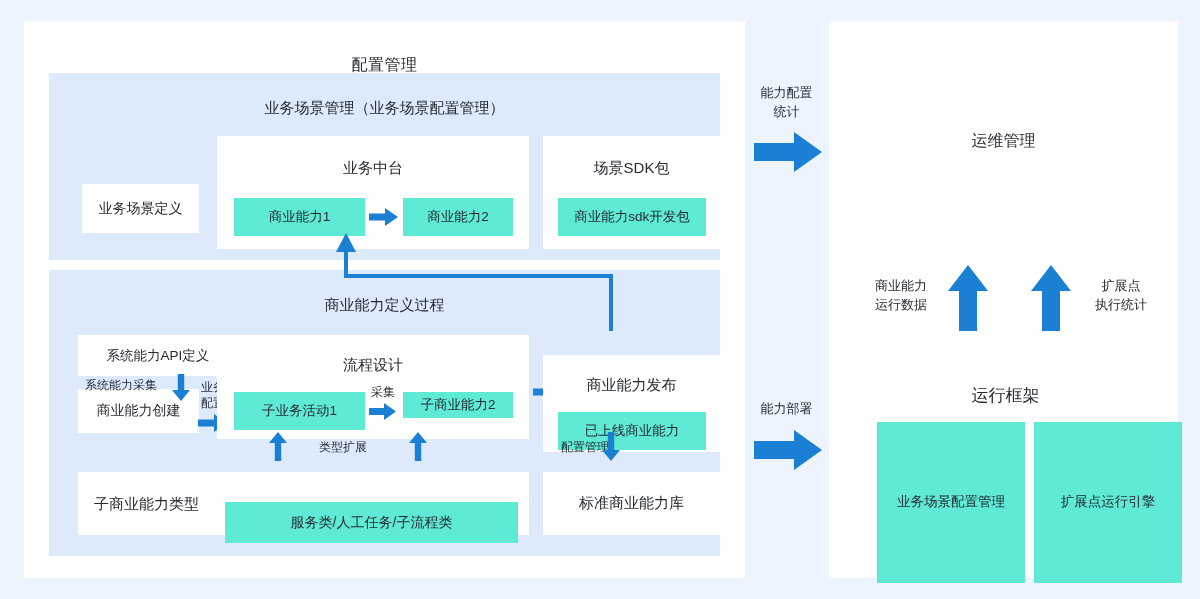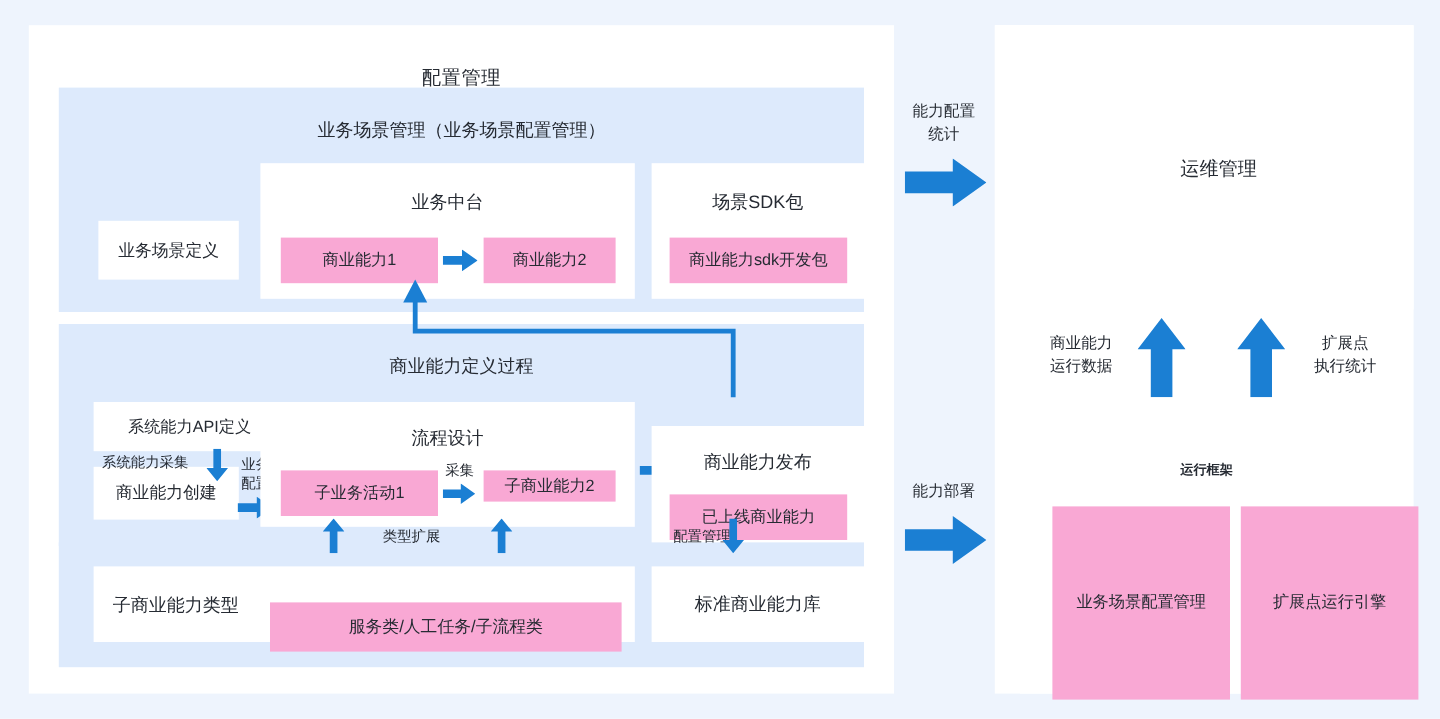--- a/index.html
+++ b/index.html
@@ -33,21 +33,21 @@
   .wbox{position:absolute;background:#ffffff;}
   .wbox-title{
     position:absolute;width:100%;text-align:center;font-size:15px;color:#262b33;
   }
   .wbox-label{
     position:absolute;width:100%;text-align:center;font-size:14px;color:#262b33;
   }
 
   
   .chip{
-    position:absolute;background:#f9a8d4;
+    position:absolute;background:#5eead4;
     display:flex;align-items:center;justify-content:center;
     font-size:13.5px;color:#262b33;text-align:center;line-height:1.35;
   }
   .chip.big{font-size:14px;}
 
   
   .arrow{position:absolute;}
   .arrow svg{display:block;}
 
   
@@ -192,25 +192,25 @@
   <div class="side-label" style="left:749px;top:400px;width:75px;">能力部署</div>
   <div class="arrow" style="left:754px;top:430px;">
     <svg width="68" height="40" viewBox="0 0 68 40" aria-hidden="true">
       <path d="M0 11 H40 V0 L68 20 L40 40 V29 H0 Z" fill="#1b7fd3"></path>
     </svg>
   </div>
 
   <div class="card" id="right-card">
 
     <div class="wbox" style="left:0px;top:0px;width:349px;height:237px;background:#ffffff;">
-      <div class="wbox-title" style="top:110px;left:0;font-size:16px;padding-left:12px;">运维管理</div>
+      <div class="wbox-title" style="top:110px;left:0;font-size:16px;">运维管理</div>
     </div>
 
     <div class="wbox" style="left:21px;top:340px;width:311px;height:217px;">
-      <div class="wbox-title" style="top:23px;left:0;font-size:11px;font-weight:bold;">运行框架</div>
+      <div class="wbox-title" style="top:23px;left:0;font-size:17px;">运行框架</div>
       <div class="chip" style="left:27px;top:61px;width:148px;height:161px;">业务场景配置管理</div>
       <div class="chip" style="left:184px;top:61px;width:148px;height:161px;">扩展点运行引擎</div>
     </div>
   </div>
 
   <div class="side-label" style="left:862px;top:277px;width:78px;">商业能力
 运行数据</div>
   <div class="arrow" style="left:948px;top:265px;">
     <svg width="40" height="66" viewBox="0 0 40 66" aria-hidden="true">
       <path d="M20 0 L40 26 H29 V66 H11 V26 H0 Z" fill="#1b7fd3"></path>

